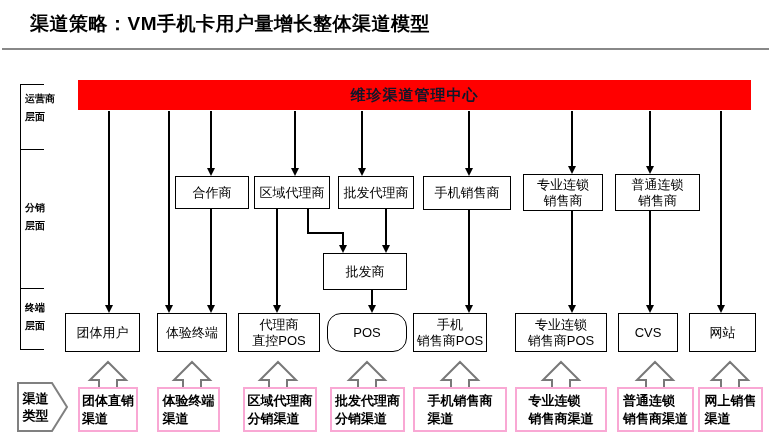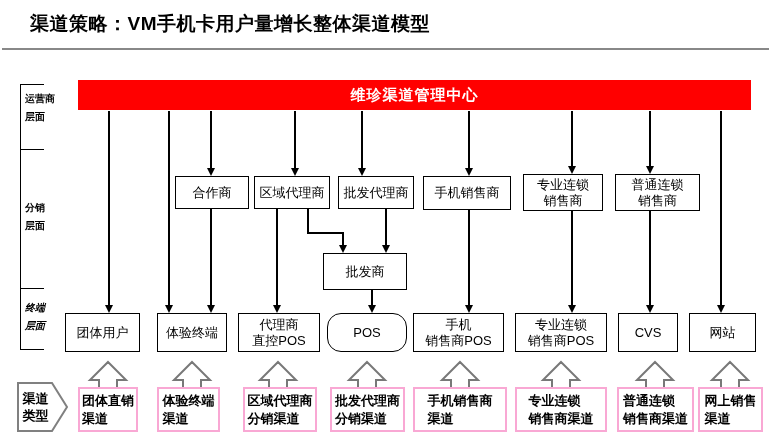--- a/index.html
+++ b/index.html
@@ -6,21 +6,21 @@
   .stage{
     position:relative;width:771px;height:441px;background:#ffffff;overflow:hidden;
     font-family:"Liberation Sans","DejaVu Sans",sans-serif;color:#000;
   }
   .abs{position:absolute;box-sizing:border-box;}
   .title{
     font-size:19px;font-weight:bold;letter-spacing:0.5px;white-space:nowrap;
   }
   .divider{background:#888888;height:2px;}
   .banner{
-    background:#ff0000;color:#ffffff;font-weight:bold;font-size:15px;
+    background:#ff0000;color:#0f172a;font-weight:bold;font-size:15px;
     display:flex;align-items:center;justify-content:center;letter-spacing:1px;
   }
   .layerlabel{
     font-size:10px;font-weight:bold;line-height:18px;white-space:pre-line;
   }
   .box{
     border:1px solid #000000;background:#ffffff;
     display:flex;align-items:center;justify-content:center;text-align:center;
     font-size:13px;line-height:16px;white-space:pre-line;
   }
@@ -55,42 +55,42 @@
 
     <polygon points="18,383 52,383 67,407 52,431 18,431" fill="#ffffff" stroke="#808080" stroke-width="2"></polygon>
   </svg>
 
   <div class="abs banner" style="left:78px;top:80px;width:673px;height:30px;">维珍渠道管理中心</div>
 
   <div class="abs layerlabel" style="left:25px;top:90px;">运营商
 层面</div>
   <div class="abs layerlabel" style="left:25px;top:199px;">分销
 层面</div>
-  <div class="abs layerlabel" style="left:25px;top:299px;font-style:italic;">终端
+  <div class="abs layerlabel" style="left:25px;top:299px;">终端
 层面</div>
   <div class="abs ctype" style="left:18px;top:383px;width:35px;height:48px;">渠道
 类型</div>
 
   <div class="abs box" style="left:175px;top:176px;width:74px;height:33px;">合作商</div>
   <div class="abs box" style="left:254px;top:176px;width:76px;height:33px;">区域代理商</div>
   <div class="abs box" style="left:338px;top:176px;width:76px;height:33px;">批发代理商</div>
   <div class="abs box" style="left:423px;top:176px;width:88px;height:34px;">手机销售商</div>
   <div class="abs box" style="left:523px;top:174px;width:80px;height:37px;">专业连锁
 销售商</div>
   <div class="abs box" style="left:615px;top:174px;width:85px;height:37px;">普通连锁
 销售商</div>
 
   <div class="abs box" style="left:323px;top:253px;width:84px;height:37px;">批发商</div>
 
   <div class="abs box" style="left:65px;top:313px;width:75px;height:39px;font-family:Liberation Serif, serif;">团体用户</div>
   <div class="abs box" style="left:157px;top:313px;width:70px;height:39px;">体验终端</div>
   <div class="abs box" style="left:238px;top:313px;width:82px;height:39px;">代理商
 直控POS</div>
   <div class="abs box" style="left:327px;top:313px;width:80px;height:39px;border-radius:14px;">POS</div>
-  <div class="abs box" style="left:413px;top:313px;width:91px;height:39px;">手机
+  <div class="abs box" style="left:413px;top:313px;width:74px;height:39px;">手机
 销售商POS</div>
   <div class="abs box" style="left:515px;top:313px;width:92px;height:39px;">专业连锁
 销售商POS</div>
   <div class="abs box" style="left:618px;top:313px;width:60px;height:39px;">CVS</div>
   <div class="abs box" style="left:689px;top:313px;width:67px;height:39px;">网站</div>
 
   <div class="abs cbox" style="left:78px;top:387px;width:60px;height:45px;">团体直销
 渠道</div>
   <div class="abs cbox" style="left:157px;top:387px;width:63px;height:45px;">体验终端
 渠道</div>

